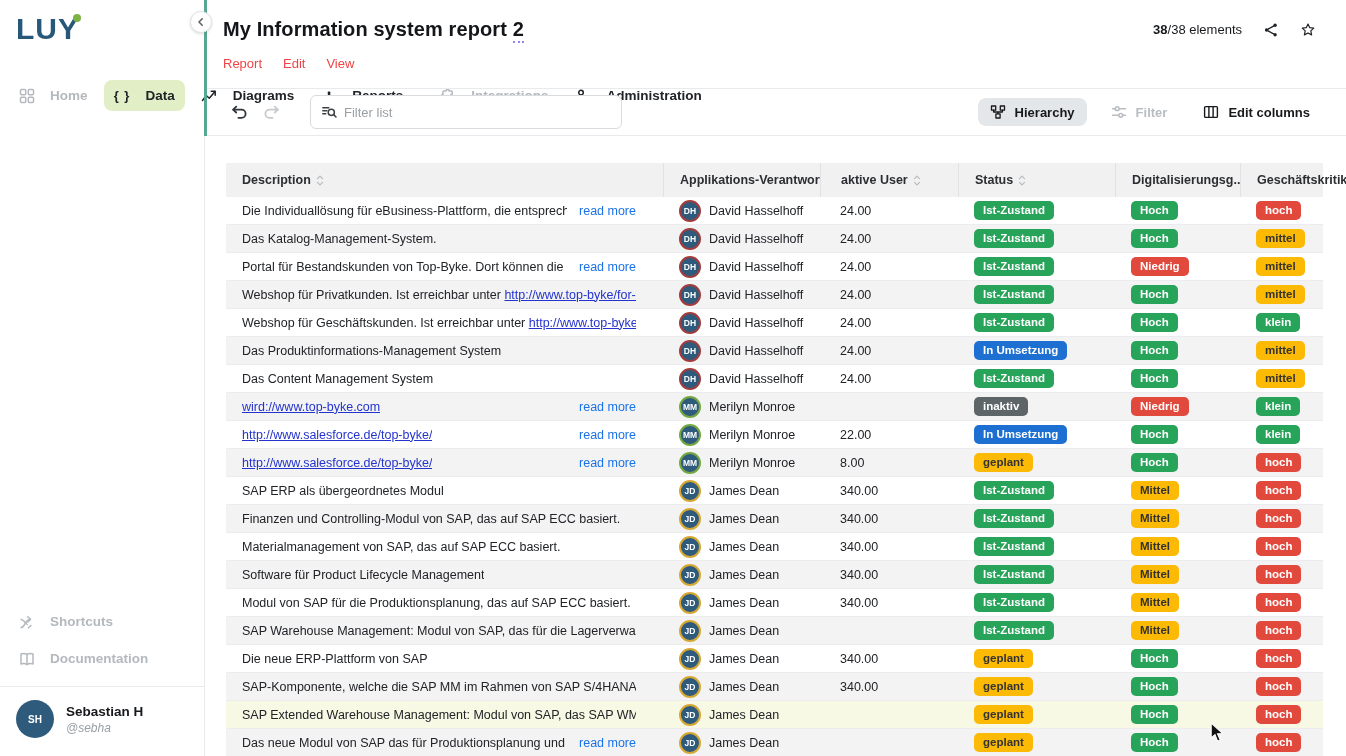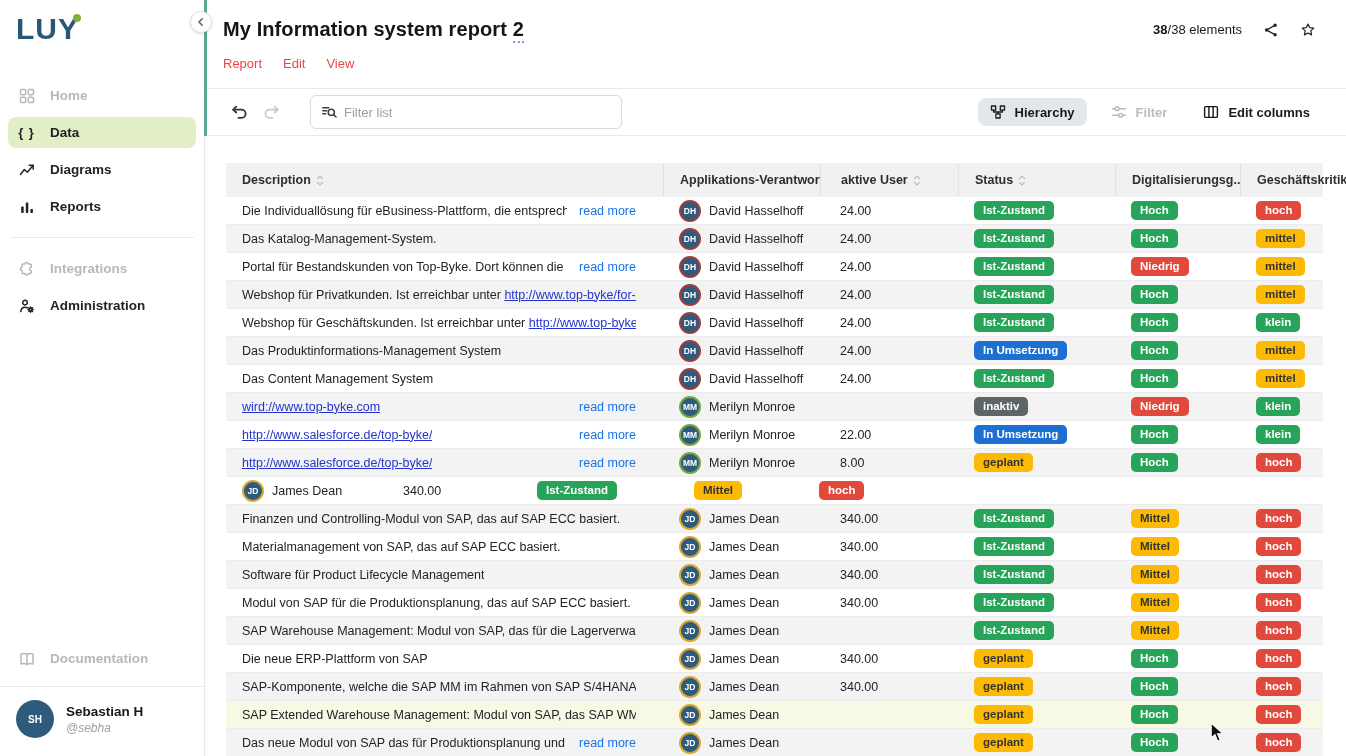--- a/index.html
+++ b/index.html
@@ -8,21 +8,21 @@
   .app { position:relative; display:flex; width:1346px; height:756px; }
 
   
   .sidebar { width:204px; flex:none; display:flex; flex-direction:column; background:#fff; position:relative; }
   .accent-line { position:absolute; left:204px; top:0; width:3px; height:136px; background:var(--accent_teal); z-index:6; }
   .side-border { position:absolute; left:204px; top:136px; bottom:0; width:1px; background:#e7e9eb; z-index:5; }
   .logo { margin:12px 0 0 16px; position:relative; width:fit-content;
           font-size:30px; font-weight:800; letter-spacing:1px; color:var(--logo_blue); line-height:34px; }
   .logo-dot { position:absolute; top:2px; right:-2px; width:8px; height:8px; border-radius:50%;
               background:var(--logo_dot_green); }
-  .nav { margin-top:34px; padding:0 8px; display:flex; flex-direction:column; gap:6px; }
+  .nav { margin-top:34px; padding:0 8px; display:flex; flex-direction:row; gap:6px; }
   .nav-item { display:flex; align-items:center; gap:15px; height:31px; padding:0 10px; border-radius:8px;
               font-size:13.5px; font-weight:600; color:#202327; cursor:pointer; }
   .nav-item.active { background:var(--sidebar_active_bg); }
   .nav-item.disabled { color:#b4b9be; cursor:default; }
   .nav-item .icon { width:17px; height:17px; display:flex; align-items:center; justify-content:center; flex:none; }
   .nav-divider { border-top:1px solid #e9eaec; margin:9px 2px; }
   .nav-bottom { margin-top:auto; padding:0 8px; display:flex; flex-direction:column; gap:6px; }
   .user-divider { border-top:1px solid #e9eaec; margin-top:12px; }
   .user { display:flex; align-items:center; gap:12px; padding:13px 16px 18px; cursor:pointer; }
   .user-avatar { width:38px; height:38px; border-radius:50%; background:var(--avatar_fill); color:#fff;
@@ -156,20 +156,31 @@
               <path d="M11.6 9 v1 M11.6 13.2 v1 M9 11.6 h1 M13.2 11.6 h1 M9.8 9.8 l0.7 0.7 M12.7 12.7 l0.7 0.7 M13.4 9.8 l-0.7 0.7 M10.5 12.7 l-0.7 0.7"></path>
             </svg>
           </span>
           <span>Administration</span>
         </div>
       </nav>
     <div class="nav-bottom">
         <div class="nav-item disabled">
           <span class="icon" style="display: flex;">
             <svg width="16" height="16" viewBox="0 0 16 16" fill="none" stroke="currentColor" stroke-width="1.5" stroke-linecap="round" stroke-linejoin="round">
+              <path d="M2 13.5 C6 13.5 5.5 6.5 10.5 5.5"></path>
+              <path d="M2 5.5 C5 5.5 5.5 8.5 8.2 10.5"></path>
+              <path d="M8.8 2.8 L11.5 5.4 L8.8 8"></path>
+              <path d="M9.5 13.8 L12 11.5"></path>
+            </svg>
+          </span>
+          <span>Shortcuts</span>
+        </div>
+        <div class="nav-item disabled">
+          <span class="icon" style="display: flex;">
+            <svg width="16" height="16" viewBox="0 0 16 16" fill="none" stroke="currentColor" stroke-width="1.5" stroke-linecap="round" stroke-linejoin="round">
               <path d="M8 3.6 C6.5 2.4 4.4 2.4 2 2.9 V12.9 C4.4 12.4 6.5 12.4 8 13.6 C9.5 12.4 11.6 12.4 14 12.9 V2.9 C11.6 2.4 9.5 2.4 8 3.6 Z"></path>
               <path d="M8 3.6 V13.6"></path>
             </svg>
           </span>
           <span>Documentation</span>
         </div>
       </div>
     <div class="user-divider"></div>
     <div class="user">
       <div class="user-avatar">SH</div>
@@ -505,20 +516,23 @@
               <span class="badge" style="background: rgb(252, 186, 4); color: rgb(51, 51, 51);">geplant</span>
             </div>
             <div class="td col-4">
               <span class="badge" style="background: rgb(40, 163, 90);">Hoch</span>
             </div>
             <div class="td col-5">
               <span class="badge" style="background: rgb(226, 73, 61);">hoch</span>
             </div>
           </div>
           <div class="row">
+            <div class="td desc col-0">
+              <span class="desc-text"><span>SAP ERP als übergeordnetes Modul</span></span>
+            </div>
             <div class="td col-1">
               <span class="avatar" style="border: 2px solid rgb(216, 167, 51);">JD</span>
               <span>James Dean</span>
             </div>
             <div class="td col-2">340.00</div>
             <div class="td col-3">
               <span class="badge" style="background: rgb(40, 163, 90);">Ist-Zustand</span>
             </div>
             <div class="td col-4">
               <span class="badge" style="background: rgb(252, 186, 4); color: rgb(51, 51, 51);">Mittel</span>

